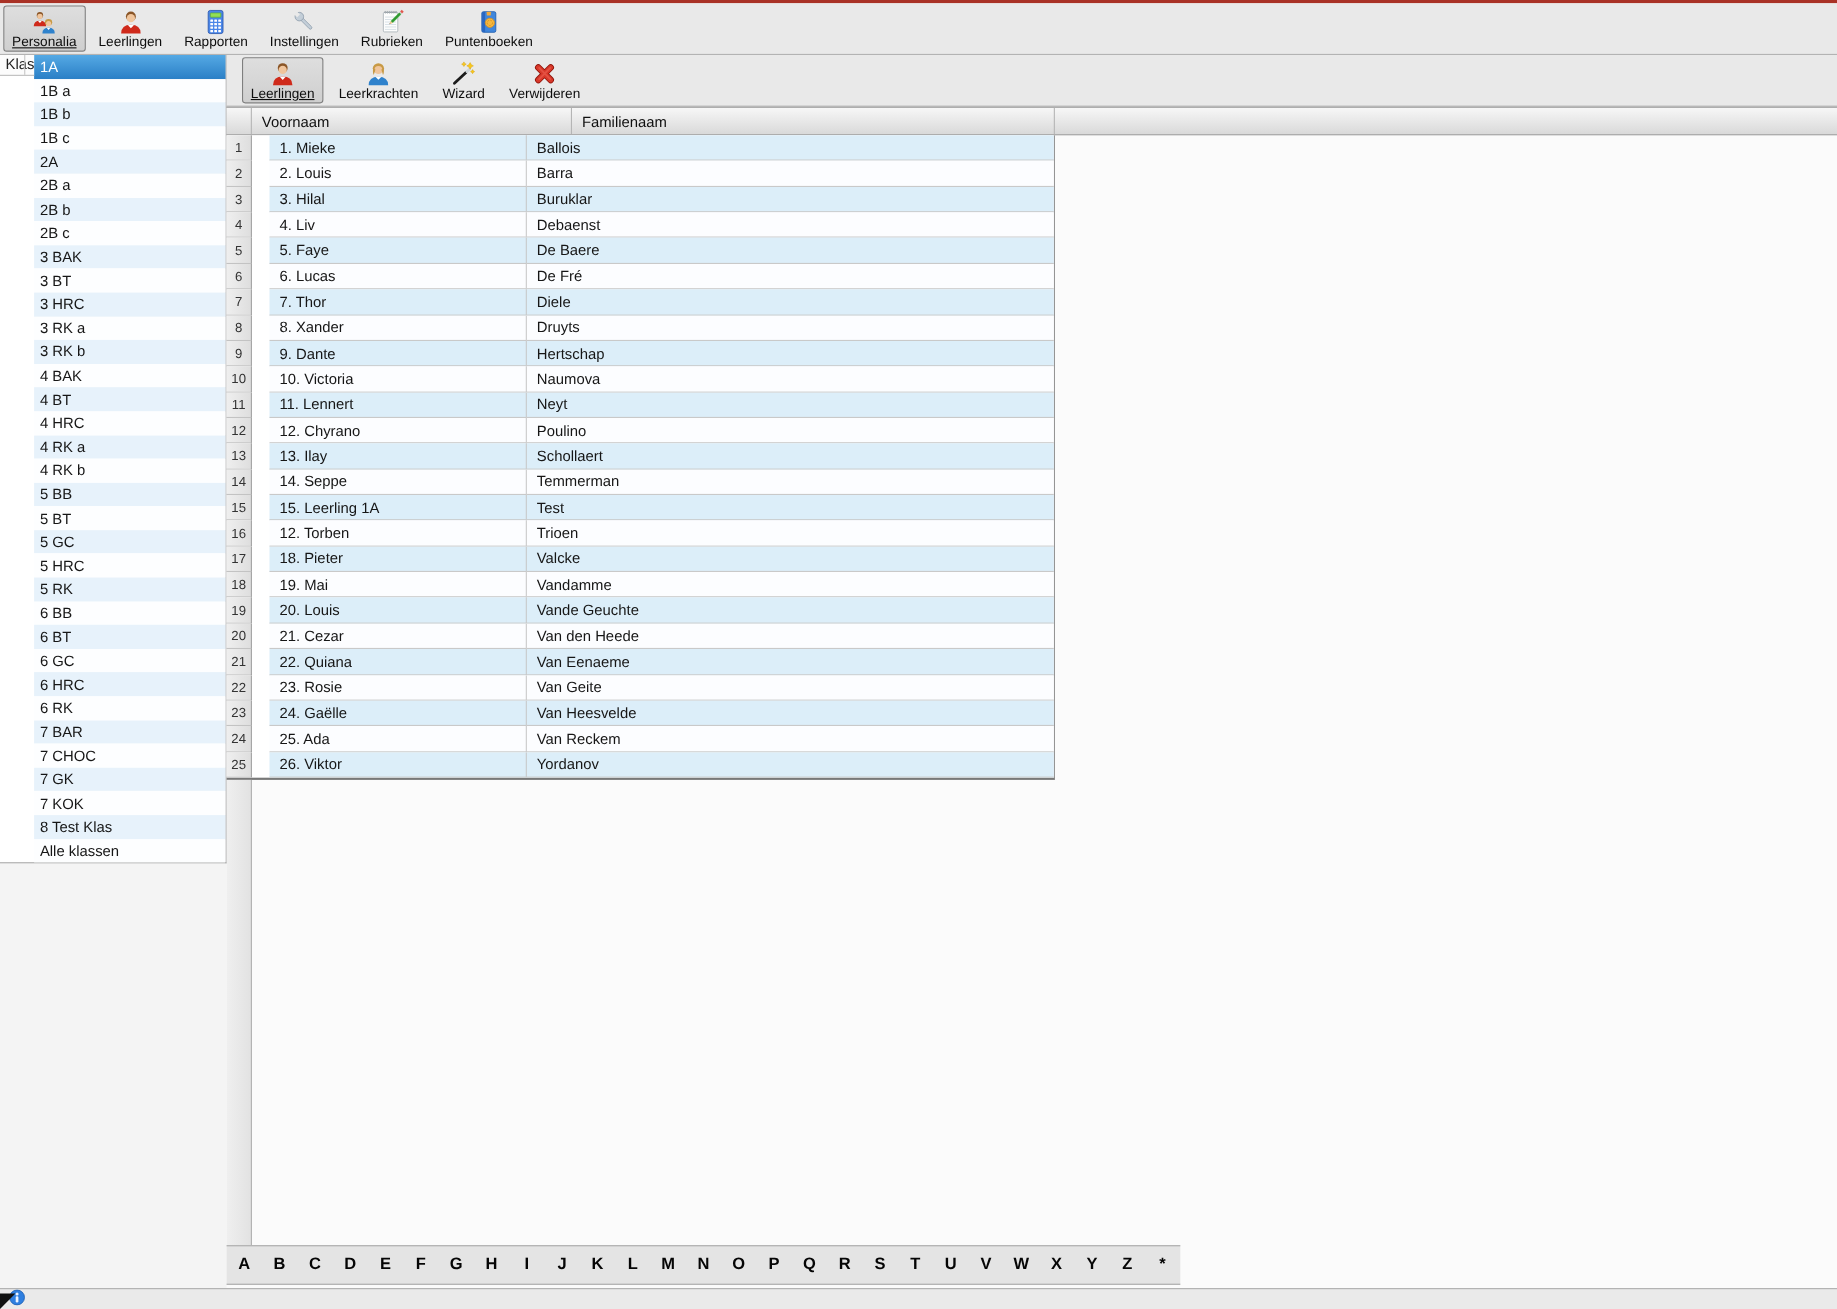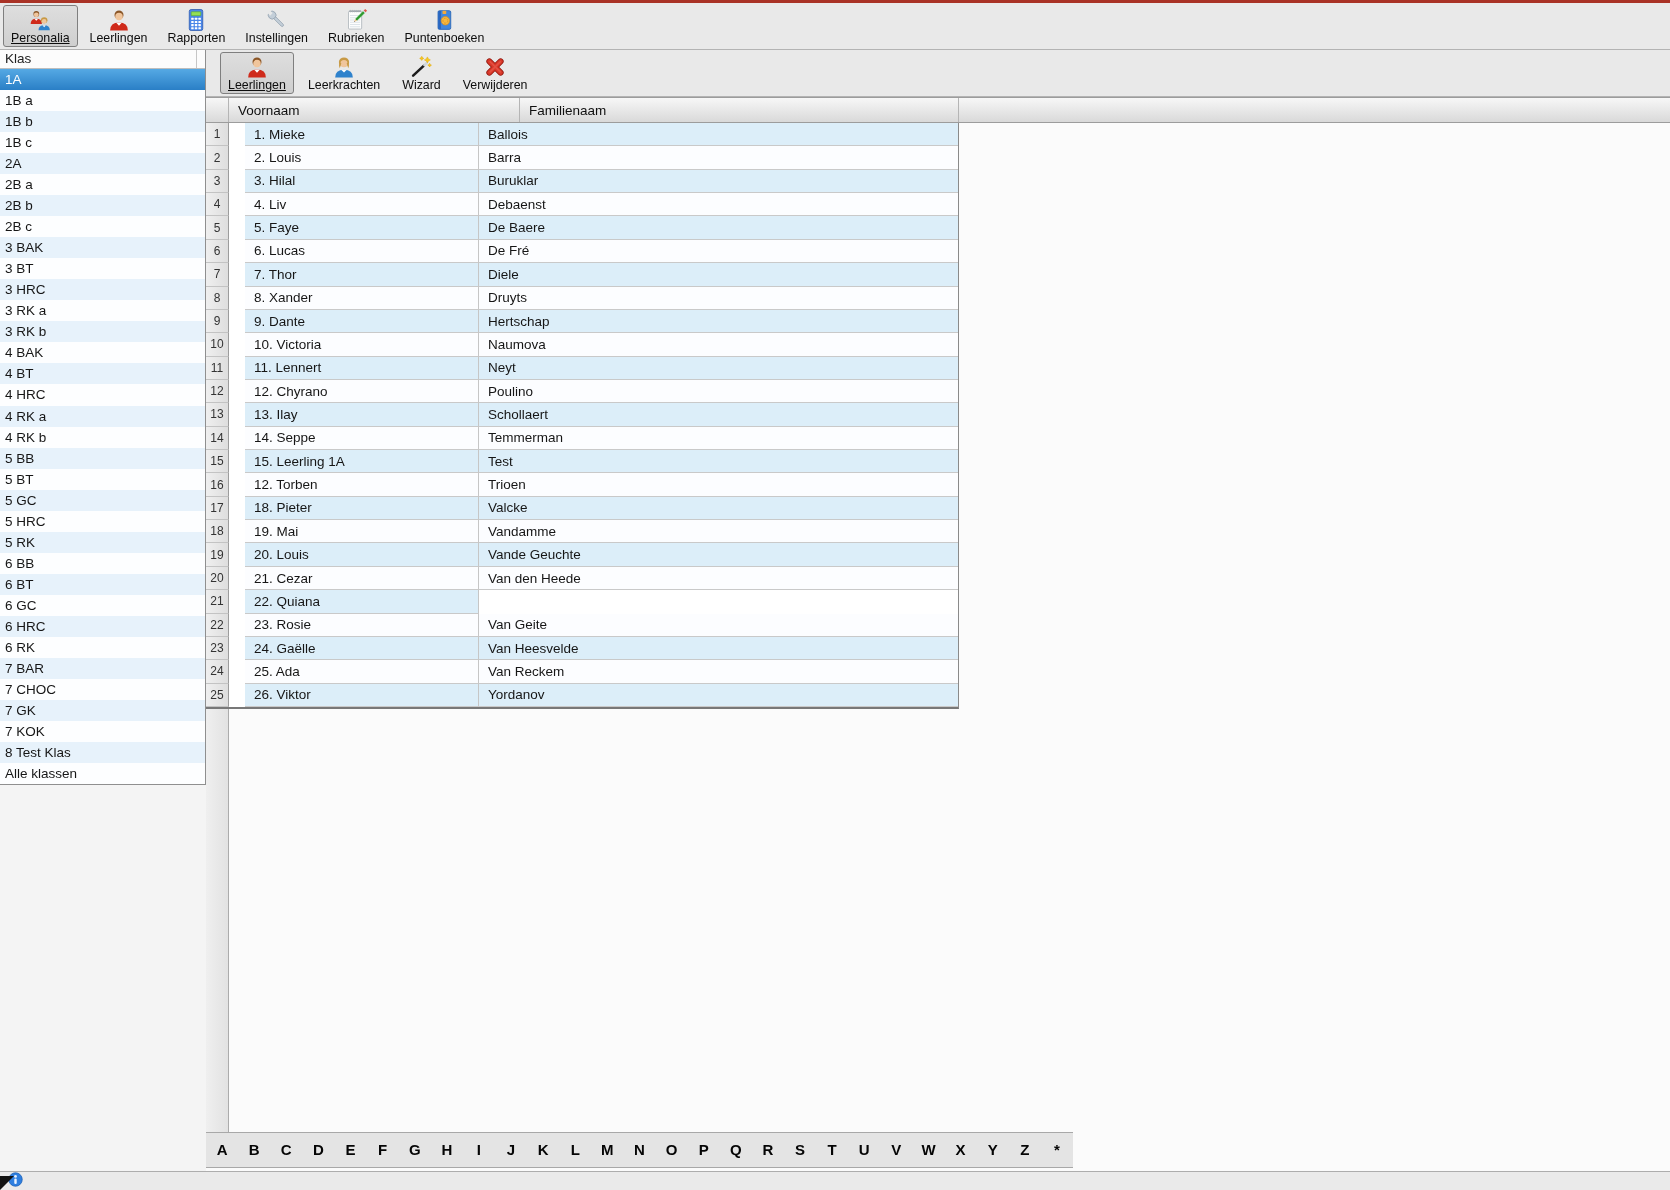--- a/index.html
+++ b/index.html
@@ -23,21 +23,21 @@
     padding:2px 7px 1px 7px; border:1px solid transparent; border-radius:3px; cursor:default; }
   .tb-btn.selected { background:linear-gradient(#dedede,#cfcfcf); border:1px solid #7f7f7f; }
   .tb-btn.selected .tb-label { text-decoration:underline; }
   .tb-label { font-size:12.4px; color:#0d0d0d; line-height:13px; white-space:nowrap; }
   .tb-icon { width:30px; height:29px; display:block; }
   .toolbar-sub .tb-icon { height:28px; }
 
   
   .sidebar { position:absolute; left:0; top:50px; width:206px; height:735px;
     background:#fff; border-right:1px solid #8f8f8f; border-bottom:1px solid #8f8f8f;
-    display:flex; flex-direction:column; }
+    display:flex; flex-direction:row; }
   .sidebar-header { height:19px; flex:none; background:#fcfcfc; border-bottom:1px solid #bdbdbd;
     font-size:13.5px; color:#222; padding-left:5px; line-height:18px; position:relative; }
   .sidebar-header::after { content:""; position:absolute; right:8px; top:0; bottom:0;
     border-right:1px solid #c6c6c6; }
   .sidebar-list { flex:1; display:flex; flex-direction:column; }
   .side-item { flex:1; display:flex; align-items:center; padding-left:5px;
     font-size:13.5px; color:#161616; }
   .side-item.even { background:var(--sidebar-alt-blue,#e7f2fb); }
   .side-item.odd  { background:#fdfeff; }
   .side-item.selected { background:linear-gradient(var(--selection-blue-top,#55a9e4),
@@ -518,20 +518,21 @@
 
     <div class="trow odd">
       <div class="c-num">20</div>
       <div class="c-first">21. Cezar</div>
       <div class="c-last">Van den Heede</div>
     </div>
 
     <div class="trow even">
       <div class="c-num">21</div>
       <div class="c-first">22. Quiana</div>
+      <div class="c-last">Van Eenaeme</div>
     </div>
 
     <div class="trow odd">
       <div class="c-num">22</div>
       <div class="c-first">23. Rosie</div>
       <div class="c-last">Van Geite</div>
     </div>
 
     <div class="trow even">
       <div class="c-num">23</div>

